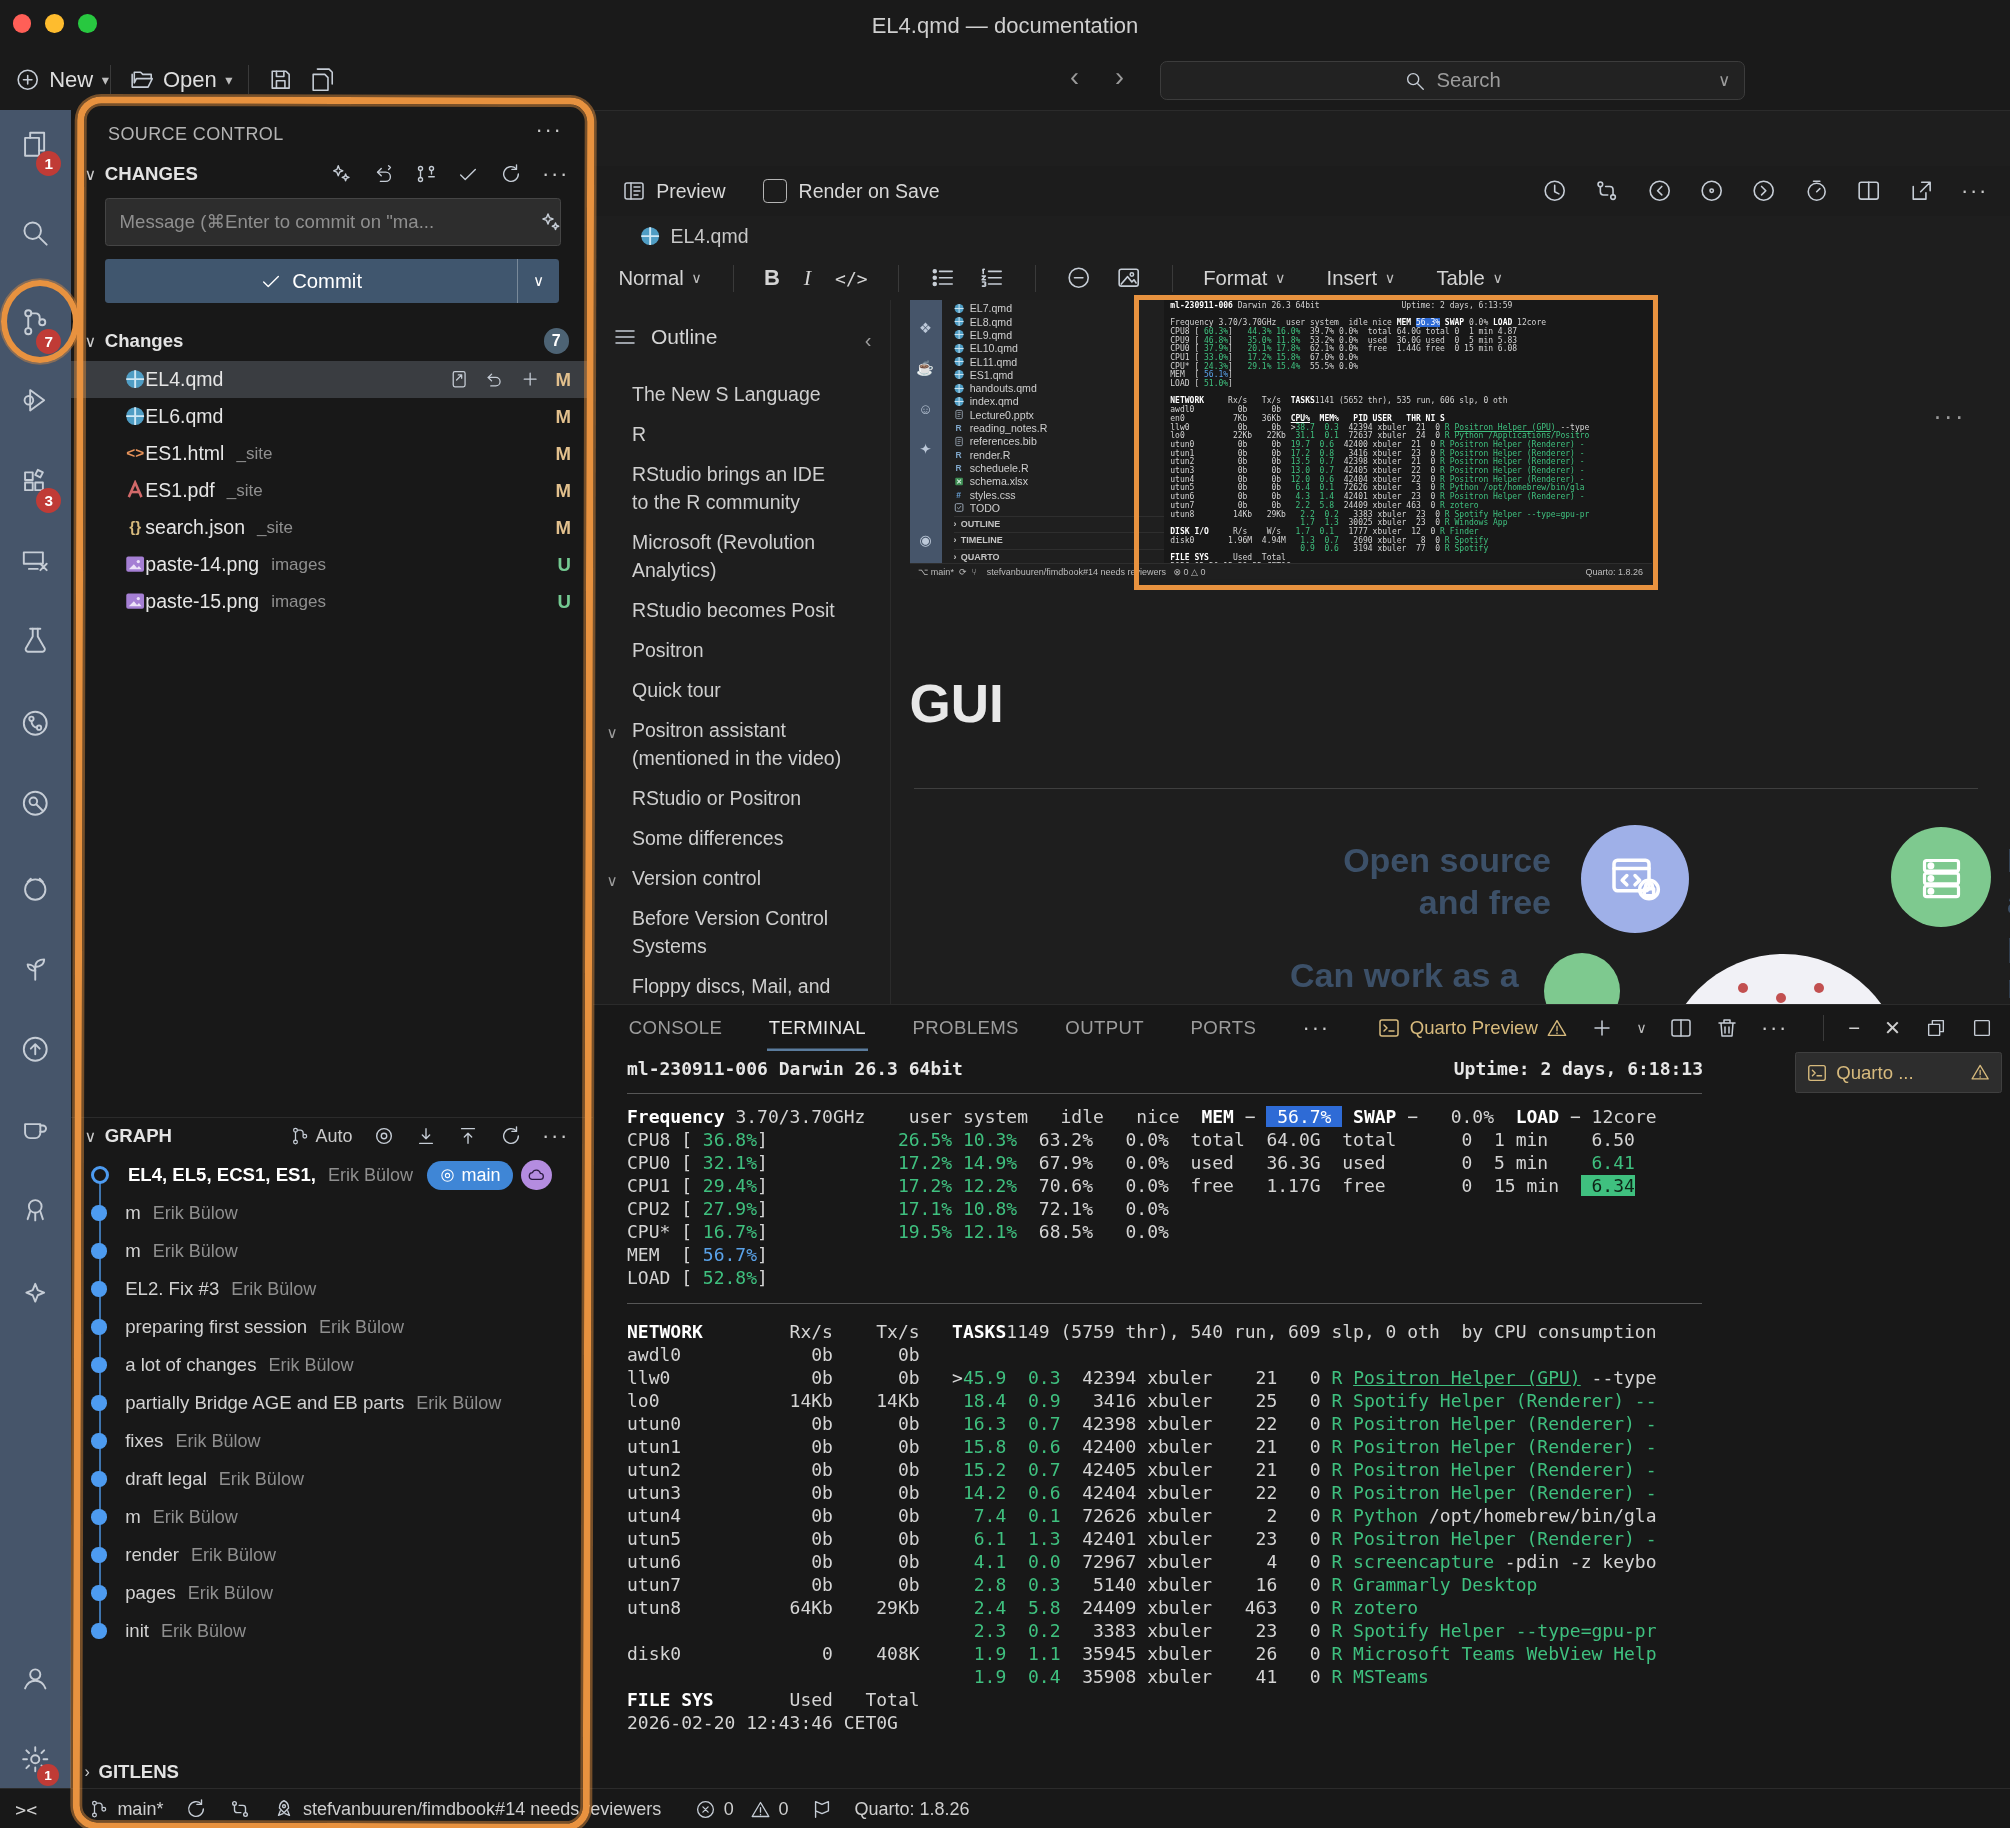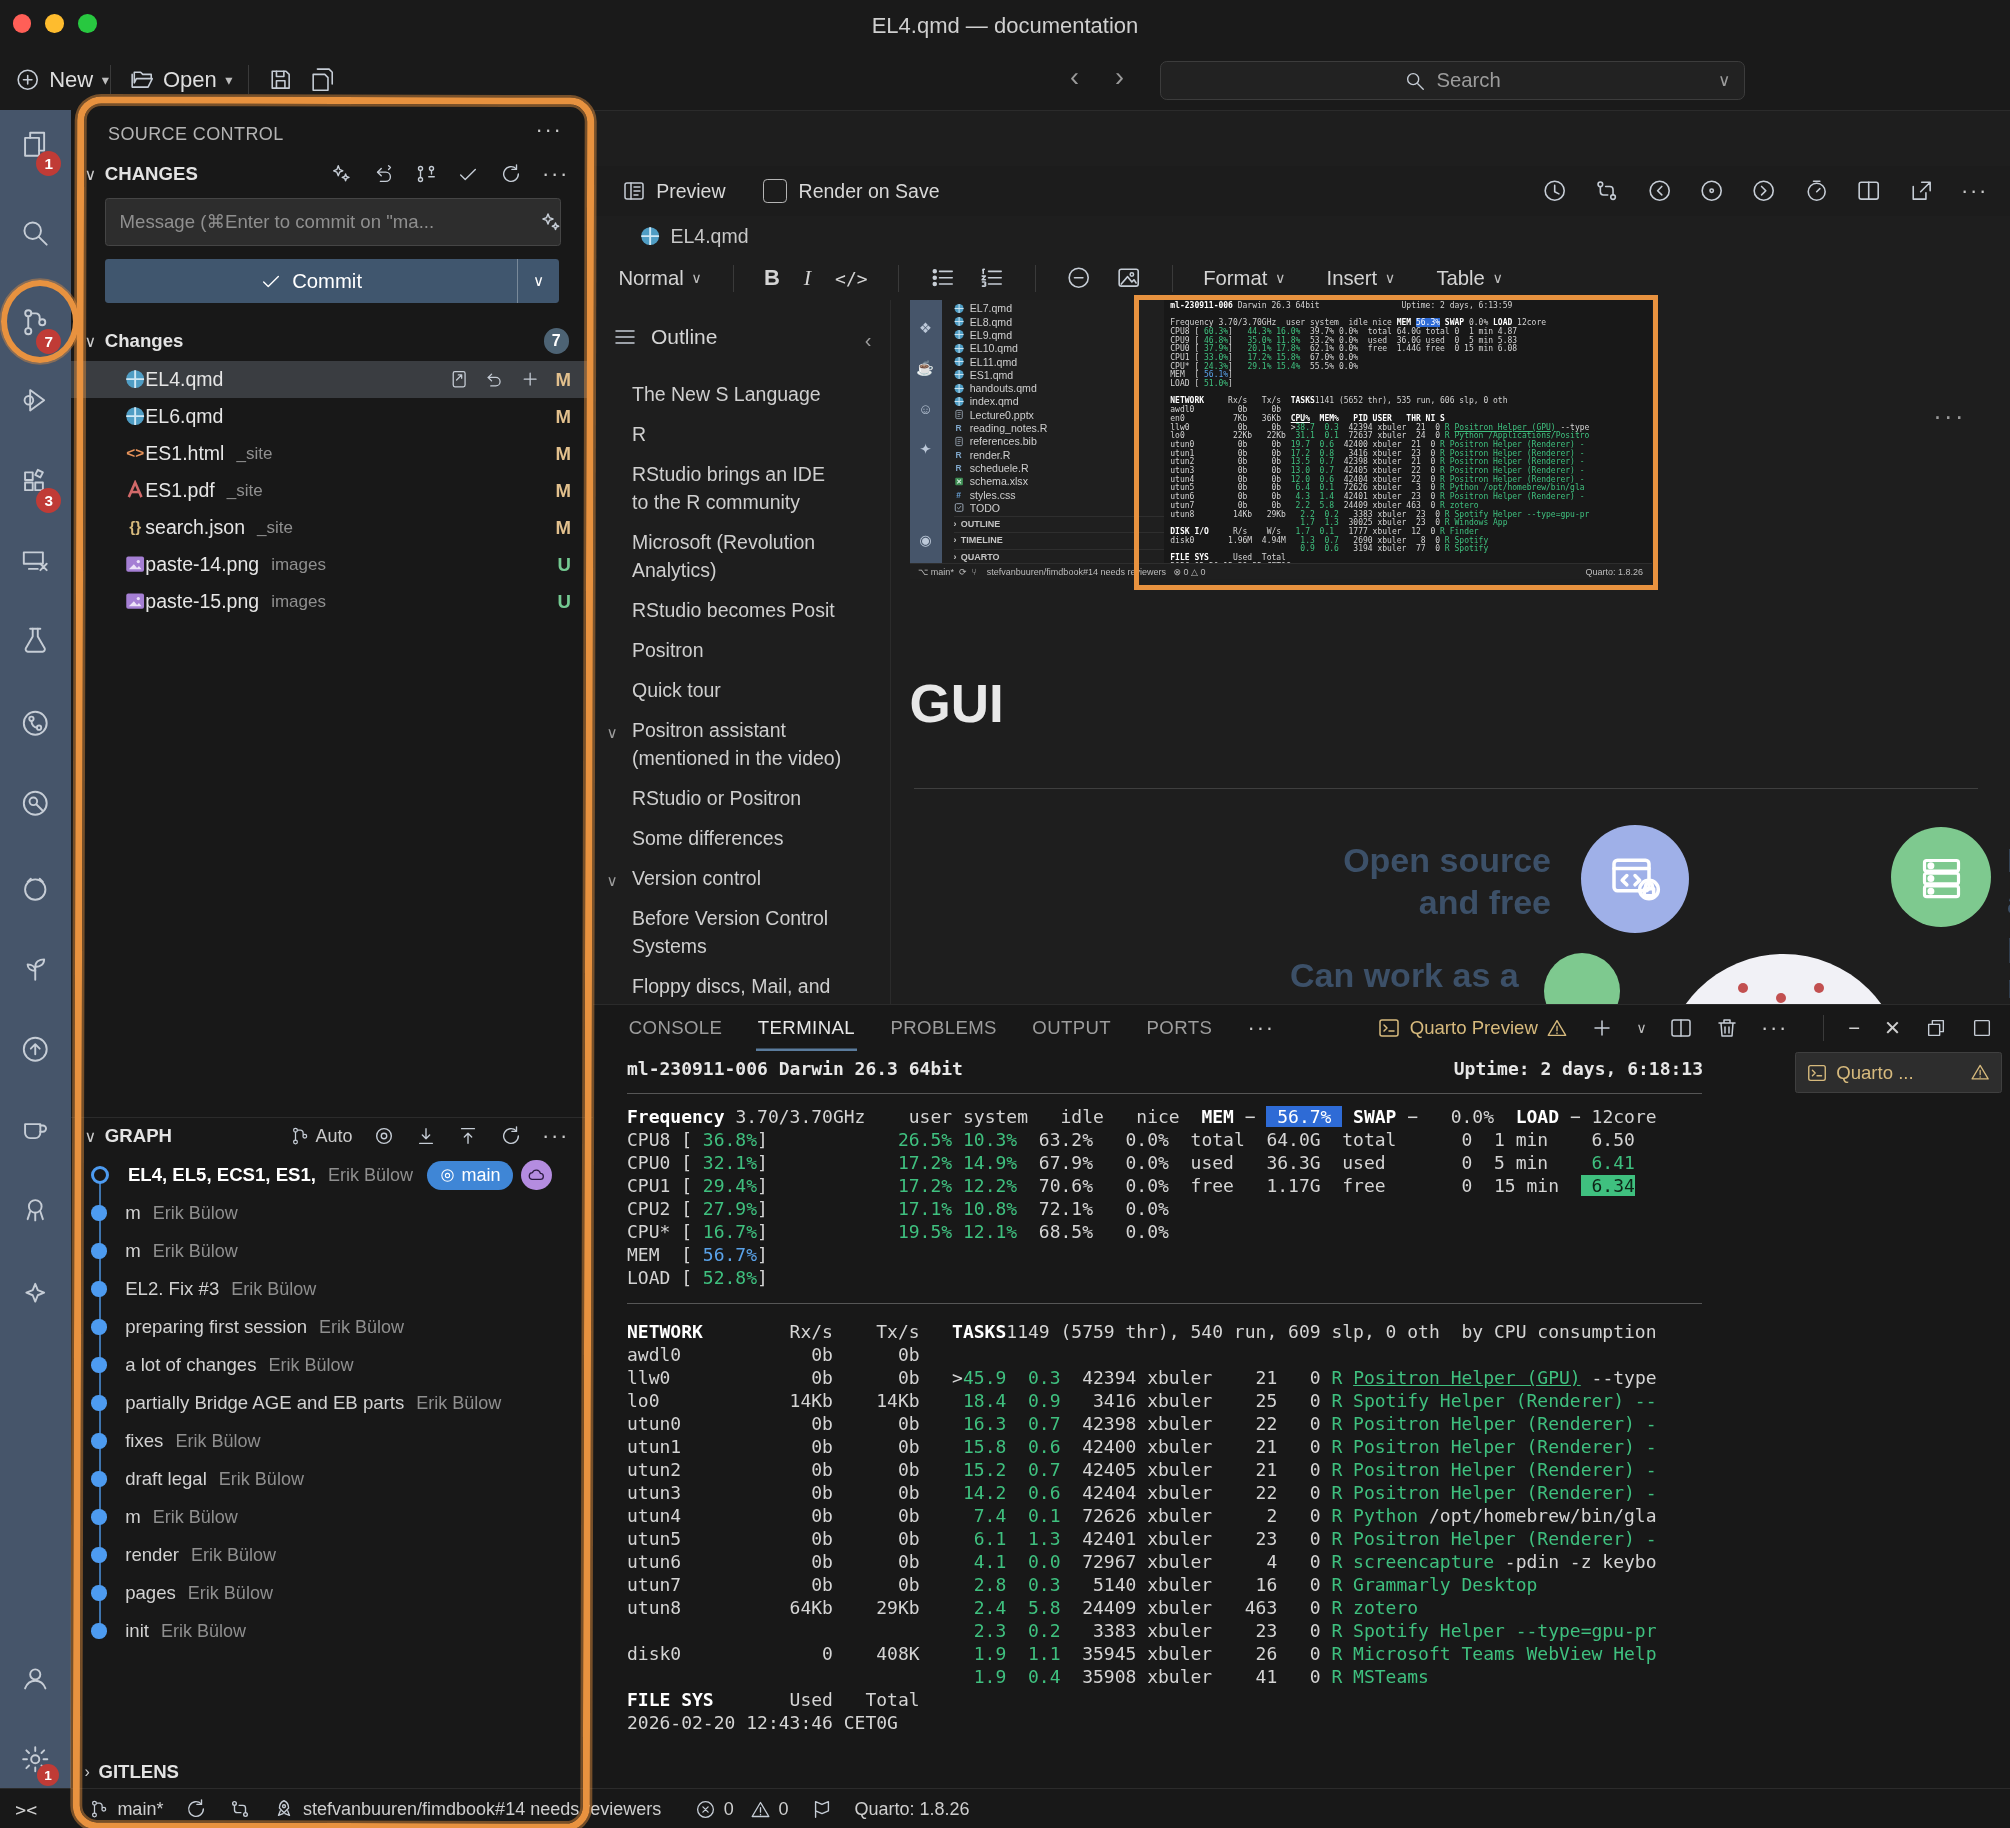--- a/index.html
+++ b/index.html
@@ -125,21 +125,21 @@
   #doc-kebab{position:absolute;right:44px;top:102px;color:#9a9a9a;font-size:25.4px;letter-spacing:2.5px;}
   #gui-h{position:absolute;left:19.5px;top:337px;font-size:53px;font-weight:bold;color:#e8e8e8;}
   #doc-hr{position:absolute;left:24px;right:32px;top:488px;border-top:1.7px solid #3f3f3f;}
   .diag-txt{position:absolute;font-size:34px;line-height:42px;color:#3c5068;font-weight:bold;}
   .circ{position:absolute;border-radius:50%;display:flex;align-items:center;justify-content:center;}
   #hub{background:#f1f1f6;}
   .rdot{position:absolute;width:10.2px;height:10.2px;border-radius:50%;background:#c25050;}
 
   
   #panel{left:593px;top:1004px;width:1417px;height:784px;background:#181818;border-top:0.8px solid #2b2b2b;}
-  #panel-tabs{position:absolute;left:34px;top:0;height:46px;display:flex;align-items:center;gap:32px;font-size:18.6px;color:#9d9d9d;letter-spacing:0.4px;}
+  #panel-tabs{position:absolute;left:34px;top:0;height:46px;display:flex;align-items:center;gap:43px;font-size:18.6px;color:#9d9d9d;letter-spacing:0.4px;}
   .ptab{padding:0 1.7px;height:46px;display:flex;align-items:center;}
   .ptab.active{color:#e8e8e8;box-shadow:inset 0 -2.5px 0 #5b7c9d;}
   #panel-acts{position:absolute;right:222px;top:0;height:46px;display:flex;align-items:center;gap:22px;}
   #qp-btn{display:flex;align-items:center;gap:8.5px;color:#d7ba7d;font-size:18.6px;}
   #win-acts{position:absolute;right:17px;top:0;height:46px;display:flex;align-items:center;gap:24px;color:#cfcfcf;font-size:20.3px;}
   .vdiv{width:0.8px;height:25.4px;background:#3a3a3a;}
   #host-row{position:absolute;left:34px;top:53px;width:1076px;display:flex;justify-content:space-between;
             font-family:"DejaVu Sans Mono",monospace;font-size:18px;font-weight:bold;color:#e6e6e6;}
   .thr{position:absolute;left:34px;width:1075px;border-top:1.7px solid #565656;}
   .tl{font-family:"DejaVu Sans Mono",monospace;font-size:18px;line-height:23px;white-space:pre;}

